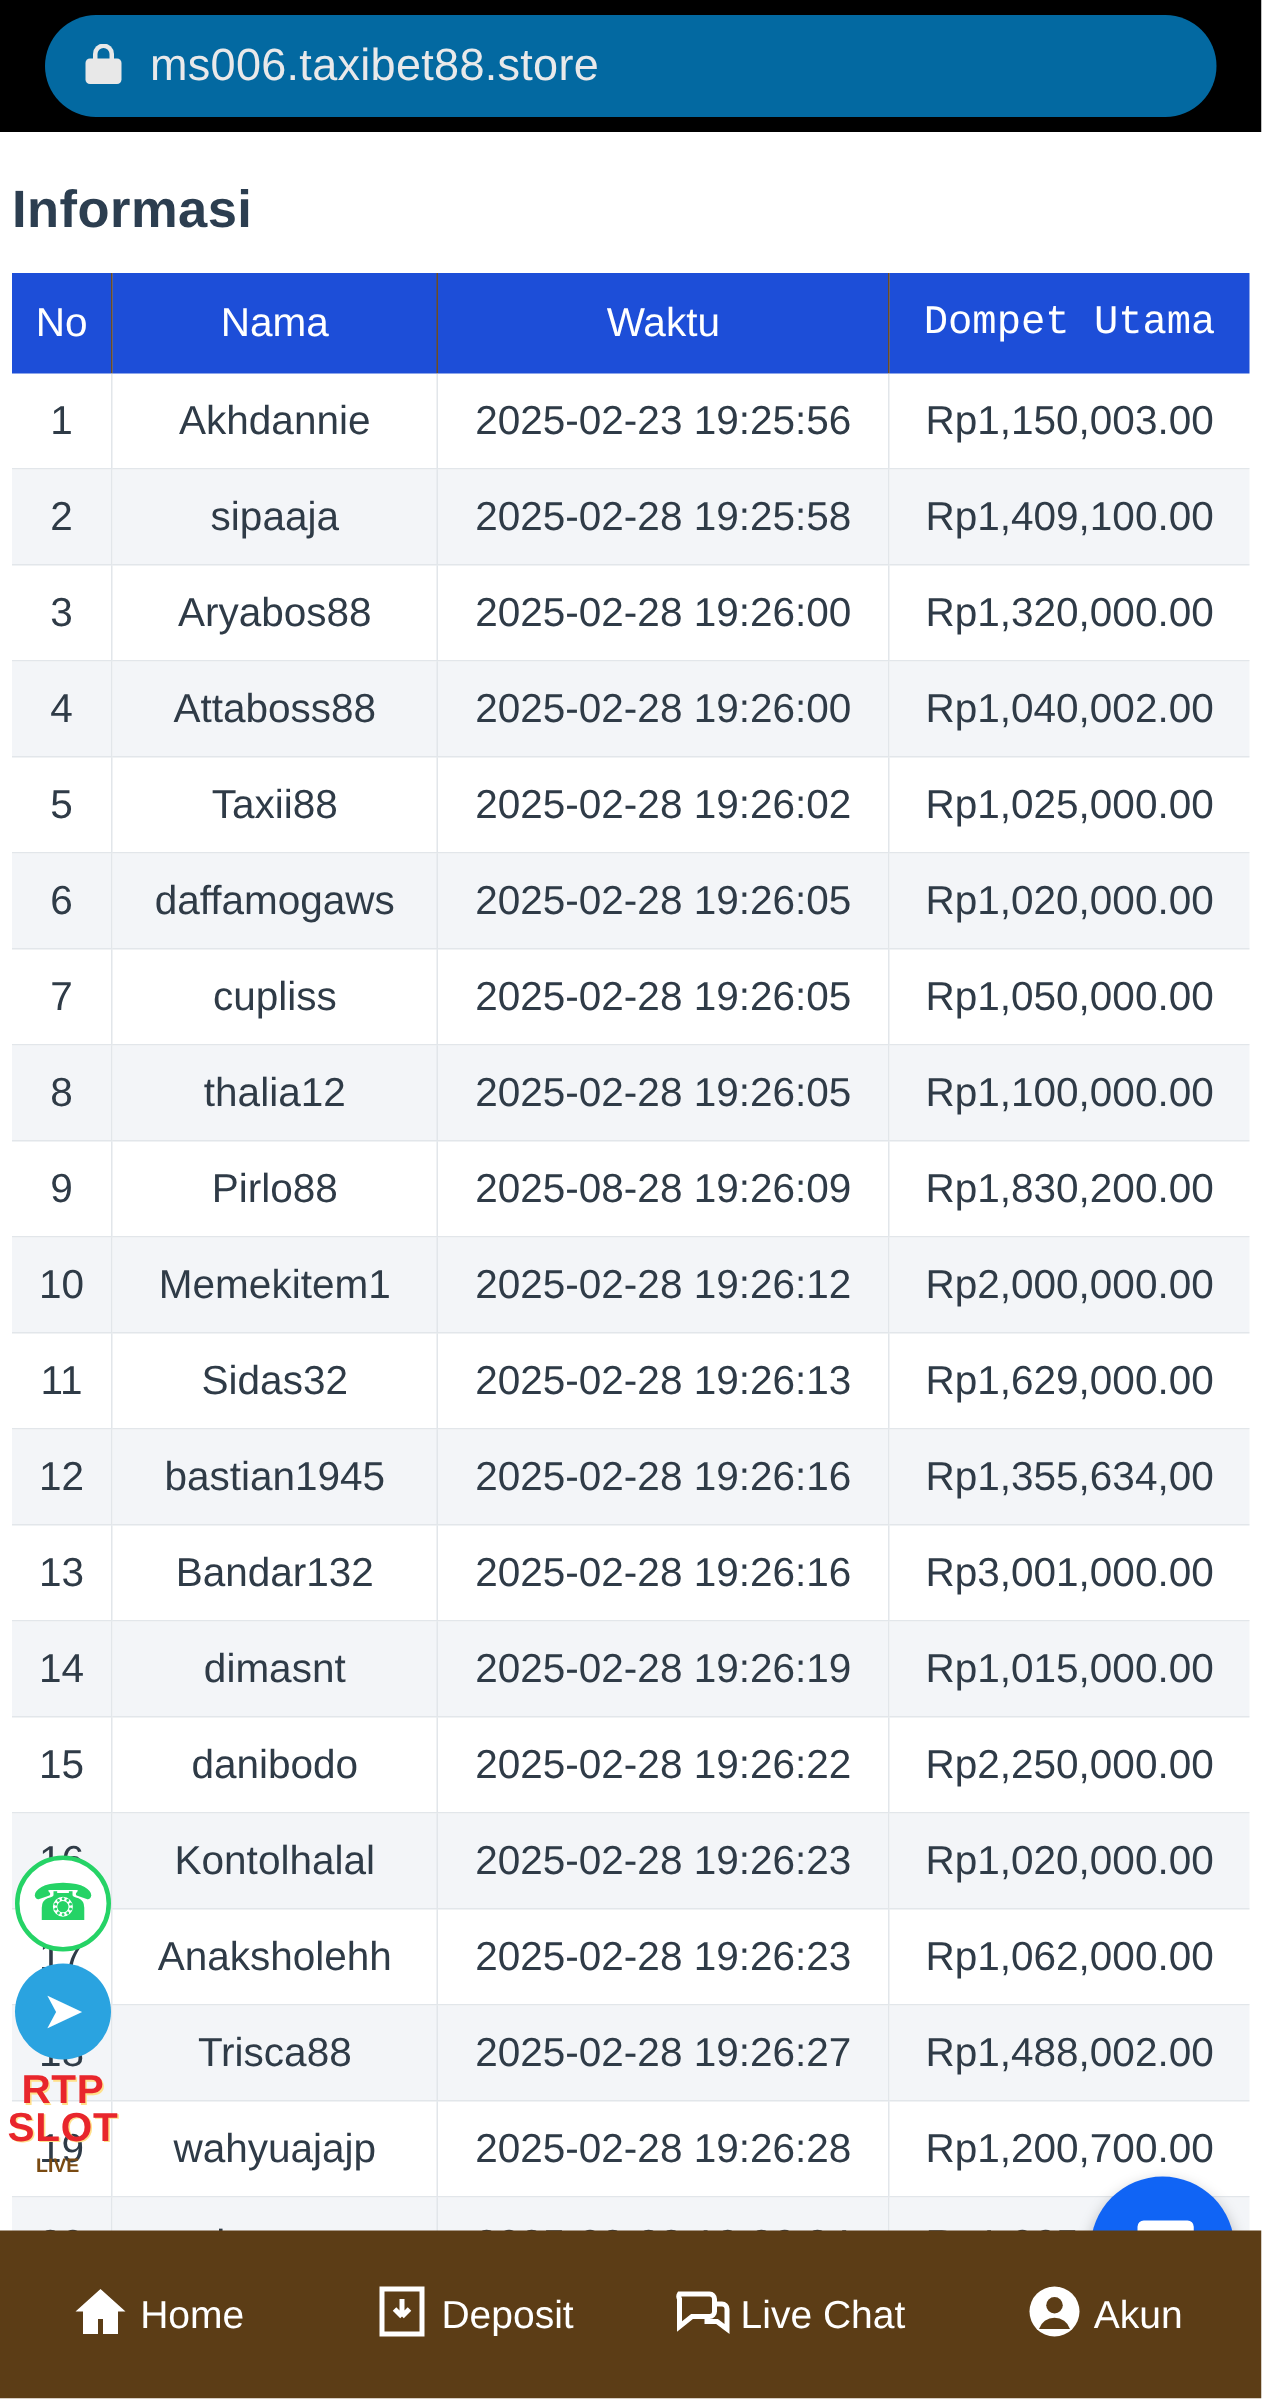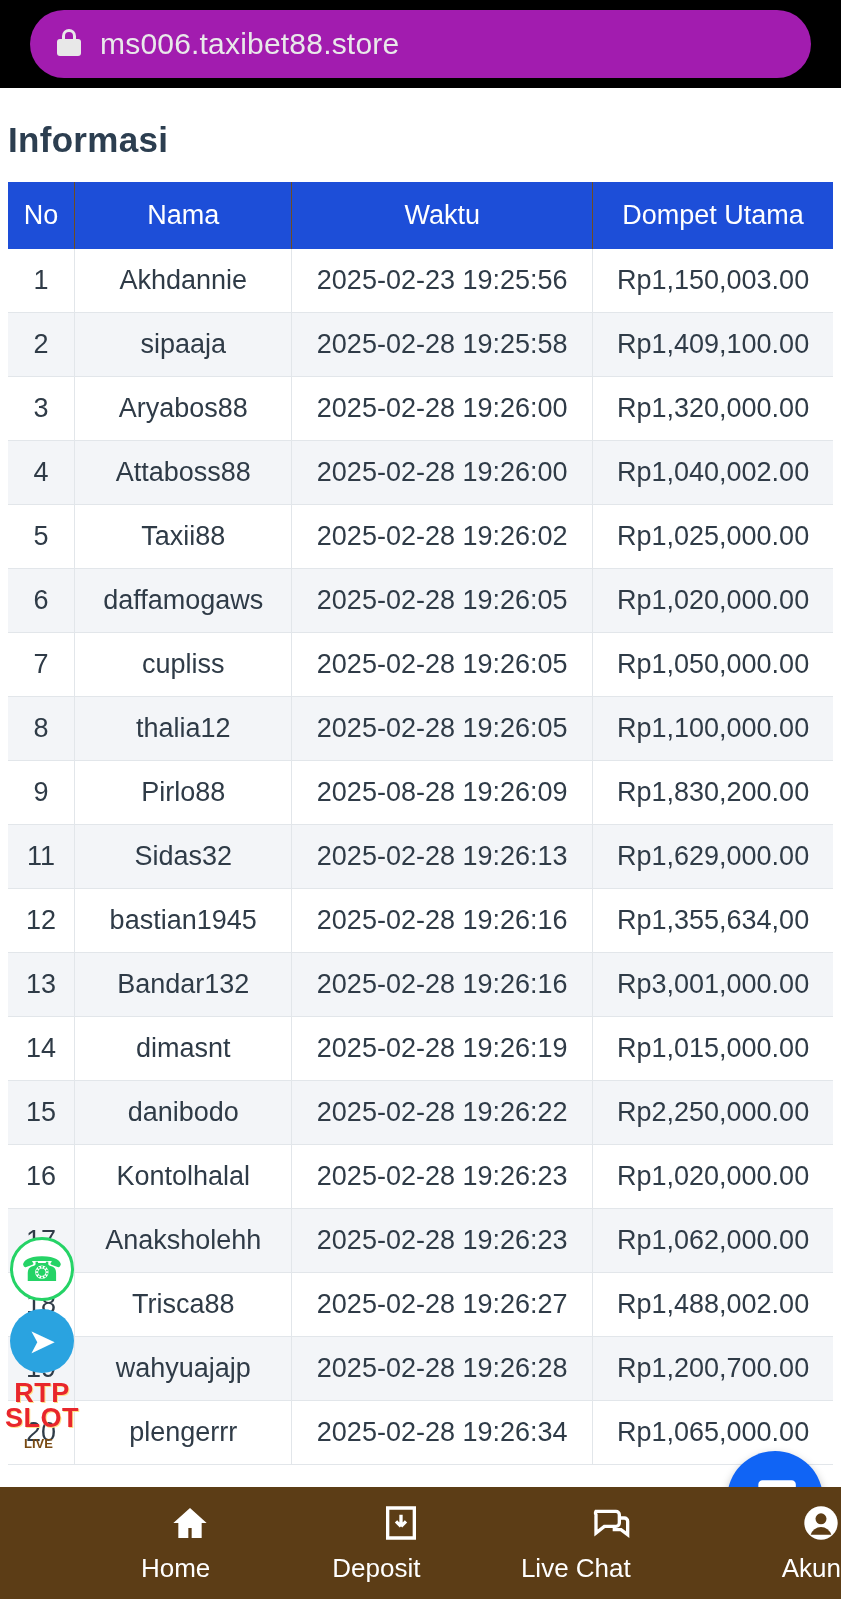--- a/index.html
+++ b/index.html
@@ -21,21 +21,21 @@
   .urlbar-wrap {
     height: 88px;
     background: #000000;
     display: flex;
     align-items: center;
     padding: 0 30px;
   }
   .urlbar {
     flex: 1;
     height: 68px;
-    background: #a21caf;
+    background: #0369a1;
     border-radius: 34px;
     display: flex;
     align-items: center;
     padding: 0 26px;
   }
   .lock-icon {
     width: 26px;
     height: 30px;
     margin-right: 18px;
     flex: 0 0 auto;
@@ -84,21 +84,21 @@
   }
   table.info-table thead th {
     background: #1d4ed8;
     color: #ffffff;
     font-size: 27px;
     font-weight: normal;
     padding: 18px 4px;
     text-align: center;
     border-right: 1px solid #6d4c22;
   }
-  table.info-table thead th:last-child { border-right: none; }
+  table.info-table thead th:last-child { border-right: none; font-family: Liberation Mono, monospace; }
   table.info-table tbody td {
     font-size: 27px;
     color: #2f3b47;
     text-align: center;
     padding: 16px 6px;
     border-bottom: 1px solid #e2e6ea;
     border-right: 1px solid #e2e6ea;
     white-space: nowrap;
     overflow: hidden;
   }
@@ -180,22 +180,21 @@
     bottom: 0;
     width: 841px;
     height: 112px;
     background: #5c3d16;
     display: flex;
     align-items: center;
   }
   .nav-item {
     flex: 1;
     display: flex;
-    flex-direction: column;
-    align-items: flex-end;
+    align-items: center;
     justify-content: center;
     color: #ffffff;
     gap: 6px;
   }
   .nav-item .nav-ico svg { width: 40px; height: 40px; fill: #ffffff; }
   .nav-label { font-size: 26px; color: #ffffff; }
 </style>
 </head>
 <body>
 
@@ -278,20 +277,26 @@
           <td>2025-02-28 19:26:05</td>
           <td>Rp1,100,000.00</td>
         </tr>
         <tr>
           <td>9</td>
           <td>Pirlo88</td>
           <td>2025-08-28 19:26:09</td>
           <td>Rp1,830,200.00</td>
         </tr>
         <tr>
+          <td>10</td>
+          <td>Memekitem1</td>
+          <td>2025-02-28 19:26:12</td>
+          <td>Rp2,000,000.00</td>
+        </tr>
+        <tr>
           <td>11</td>
           <td>Sidas32</td>
           <td>2025-02-28 19:26:13</td>
           <td>Rp1,629,000.00</td>
         </tr>
         <tr>
           <td>12</td>
           <td>bastian1945</td>
           <td>2025-02-28 19:26:16</td>
           <td>Rp1,355,634,00</td>

